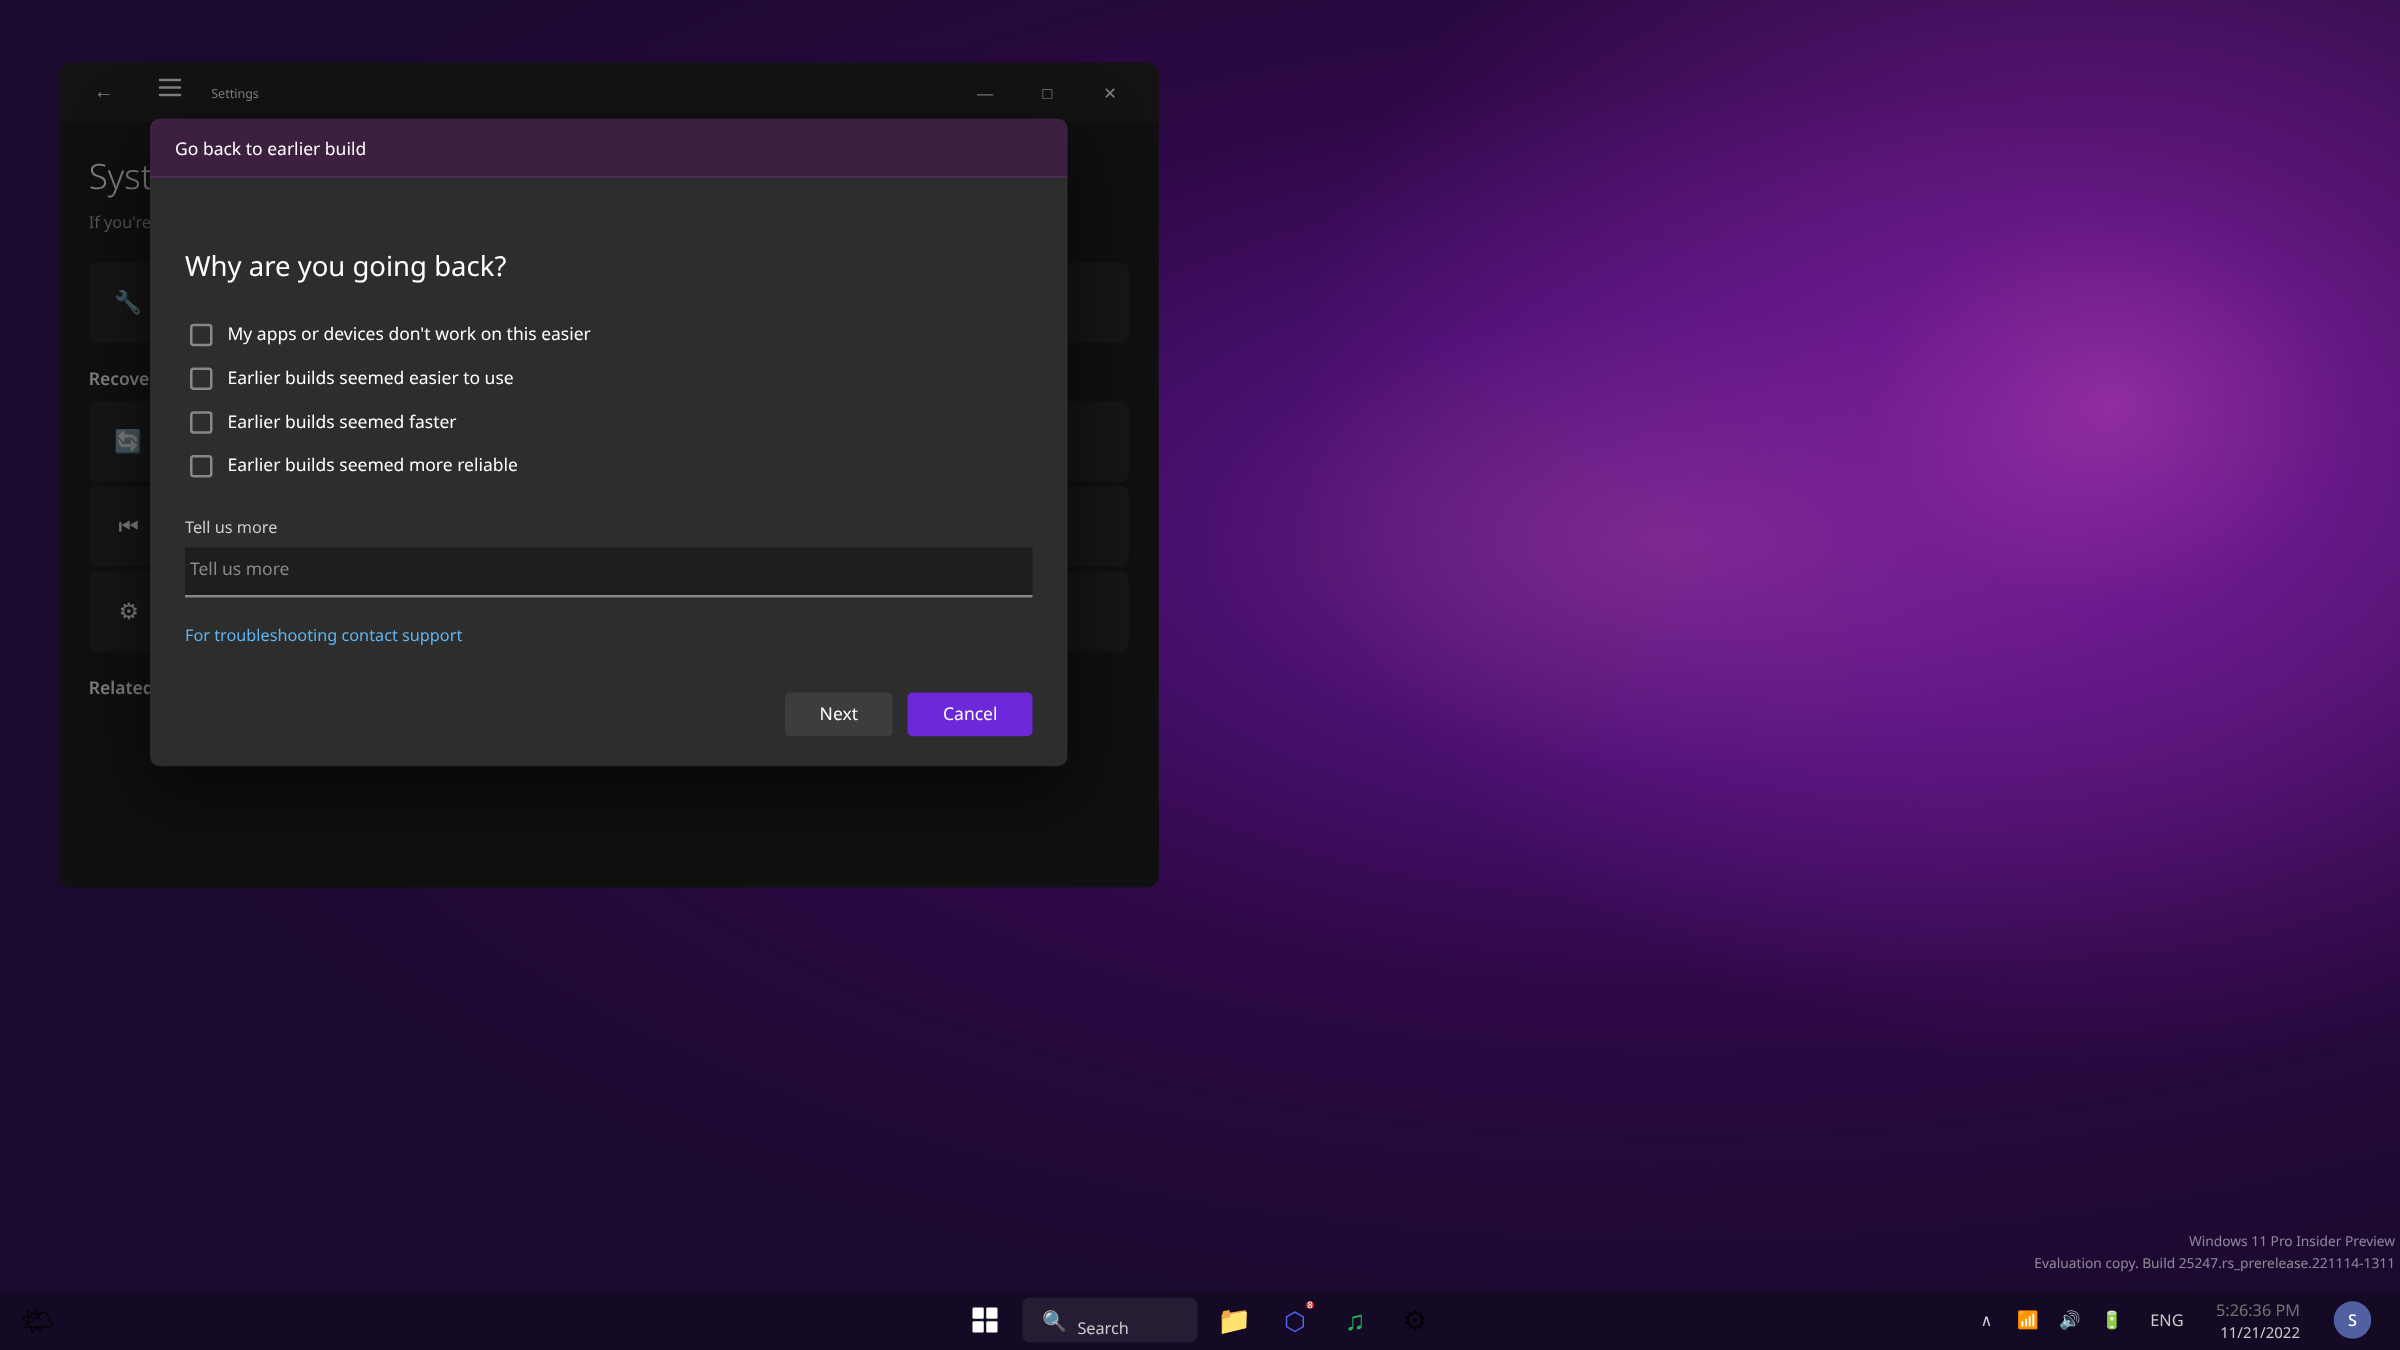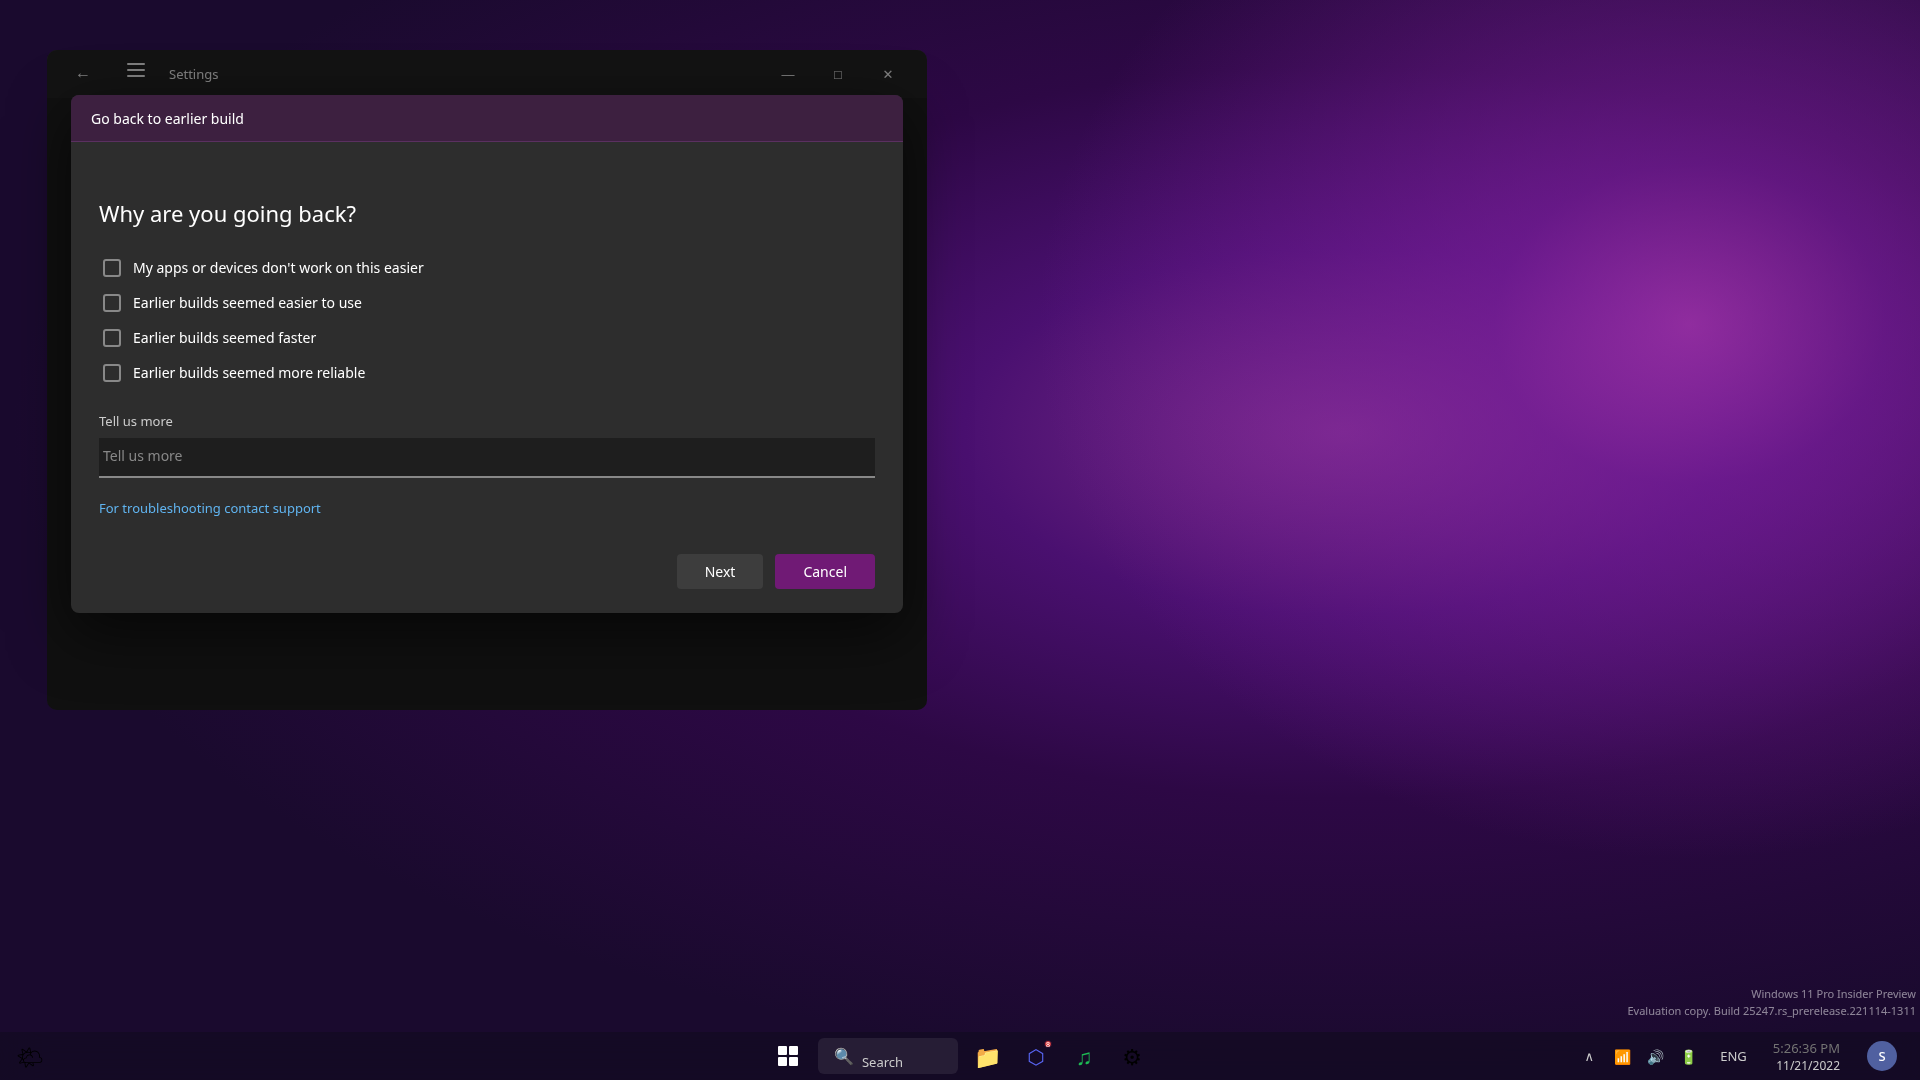--- a/index.html
+++ b/index.html
@@ -46,21 +46,21 @@
     .settings-titlebar {
       height: 48px;
       background: #272727;
       display: flex;
       align-items: center;
       padding: 0 16px;
       gap: 12px;
     }
 
     .settings-title-text {
-      font-size: 13px;
+      font-size: 10px;
       color: #ffffff;
     }
 
     .window-controls {
       margin-left: auto;
       display: flex;
       gap: 4px;
     }
 
     .win-btn {
@@ -104,21 +104,21 @@
       background: rgba(0,0,0,0.5);
       border-radius: 10px;
       display: flex;
       align-items: flex-start;
       justify-content: center;
       padding-top: 45px;
     }
 
     
     .dialog {
-      width: 832px;
+      width: 734px;
       background: #2d2d2d;
       border-radius: 8px;
       overflow: hidden;
       box-shadow: 0 20px 60px rgba(0,0,0,0.6);
     }
 
     .dialog-header {
       background: #3d2040;
       padding: 12px 20px;
       border-bottom: 1px solid #5a3060;
@@ -225,21 +225,21 @@
       color: #ffffff;
       border: none;
       padding: 8px 28px;
       font-size: 14px;
       border-radius: 4px;
       cursor: pointer;
       font-family: 'Segoe UI', system-ui, sans-serif;
     }
 
     .btn-cancel {
-      background: #701a75;
+      background: #6d28d9;
       color: #ffffff;
       border: none;
       padding: 8px 28px;
       font-size: 14px;
       border-radius: 4px;
       cursor: pointer;
       font-family: 'Segoe UI', system-ui, sans-serif;
     }
 
     

